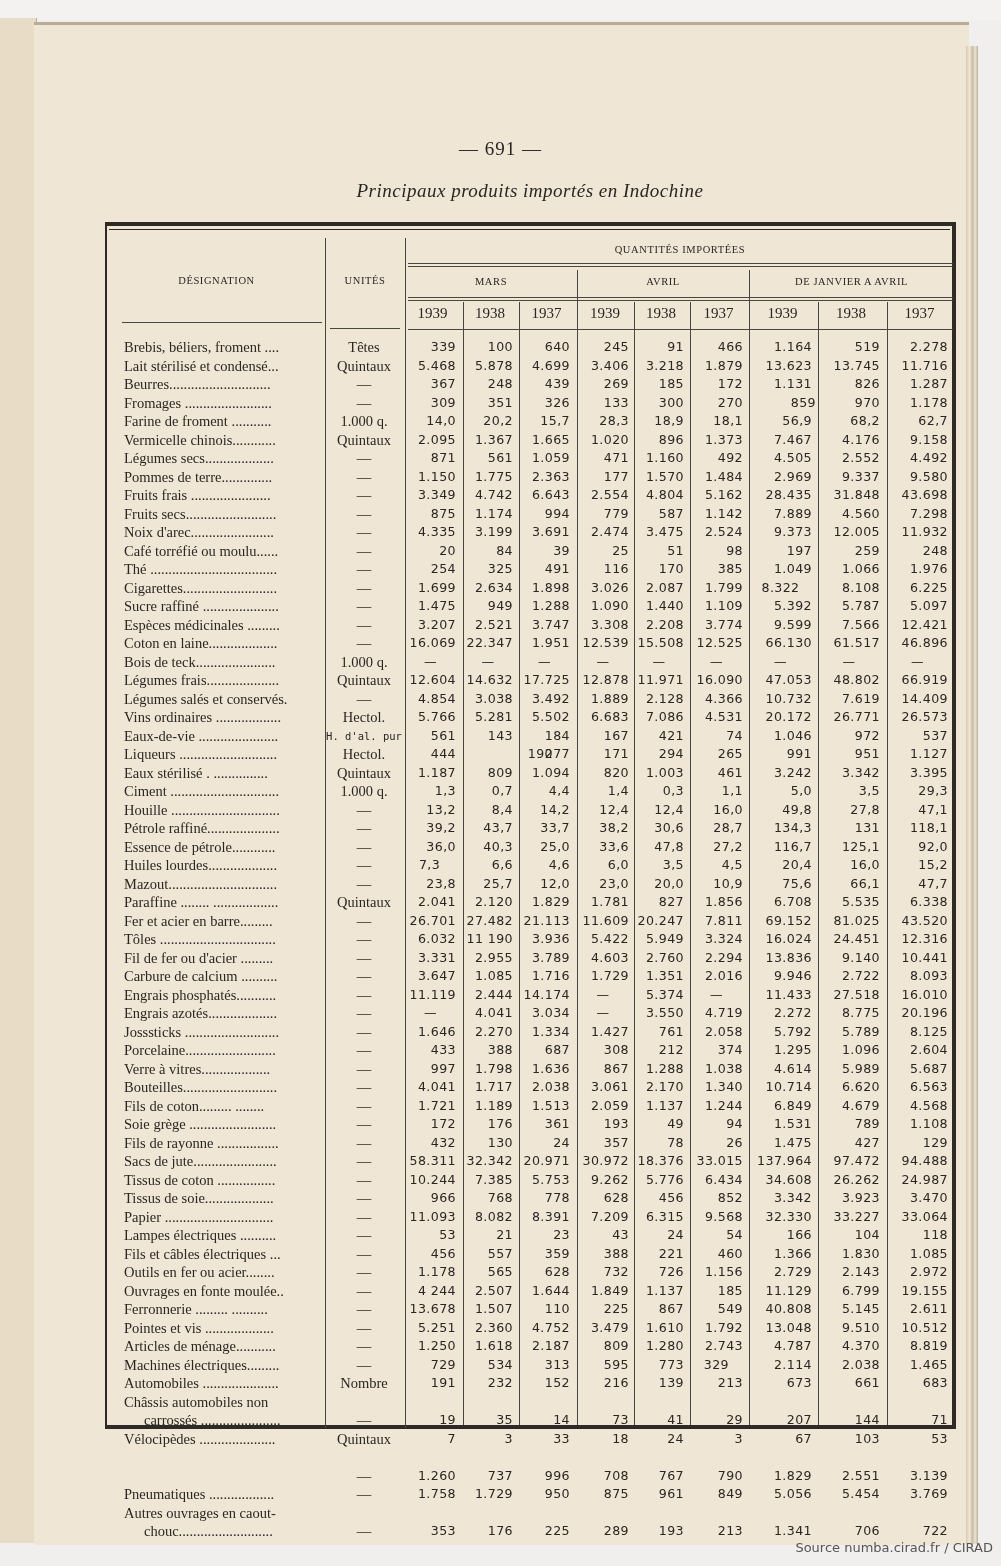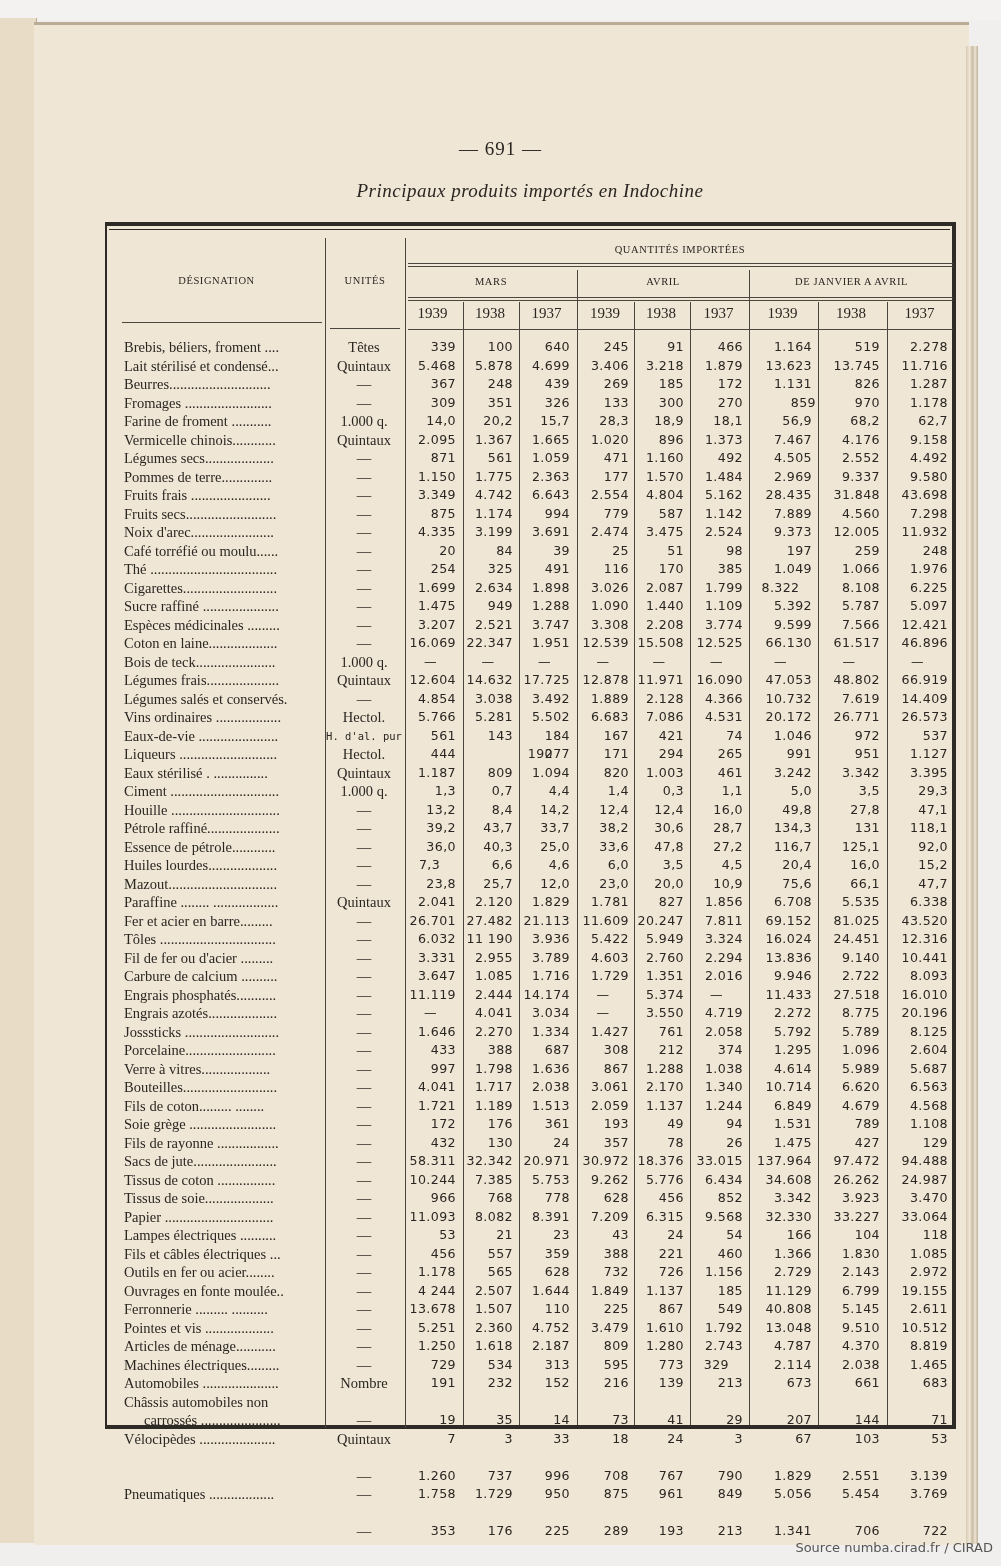--- a/index.html
+++ b/index.html
@@ -909,20 +909,21 @@
       <div class="num" style="left: 355px; width: 50px;">1.729</div>
       <div class="num" style="left: 411px; width: 51px;">950</div>
       <div class="num" style="left: 469px; width: 52px;">875</div>
       <div class="num" style="left: 526px; width: 50px;">961</div>
       <div class="num" style="left: 582px; width: 53px;">849</div>
       <div class="num" style="left: 641px; width: 63px;">5.056</div>
       <div class="num" style="left: 710px; width: 62px;">5.454</div>
       <div class="num" style="left: 779px; width: 61px;">3.769</div>
     </div>
     <div class="row tall">
+      <div class="desig"><span>Autres ouvrages en caout-</span><span class="l2">chouc..........................</span></div>
       <div class="unit">—</div>
       <div class="num" style="left: 297px; width: 51px;">353</div>
       <div class="num" style="left: 355px; width: 50px;">176</div>
       <div class="num" style="left: 411px; width: 51px;">225</div>
       <div class="num" style="left: 469px; width: 52px;">289</div>
       <div class="num" style="left: 526px; width: 50px;">193</div>
       <div class="num" style="left: 582px; width: 53px;">213</div>
       <div class="num" style="left: 641px; width: 63px;">1.341</div>
       <div class="num" style="left: 710px; width: 62px;">706</div>
       <div class="num" style="left: 779px; width: 61px;">722</div>

